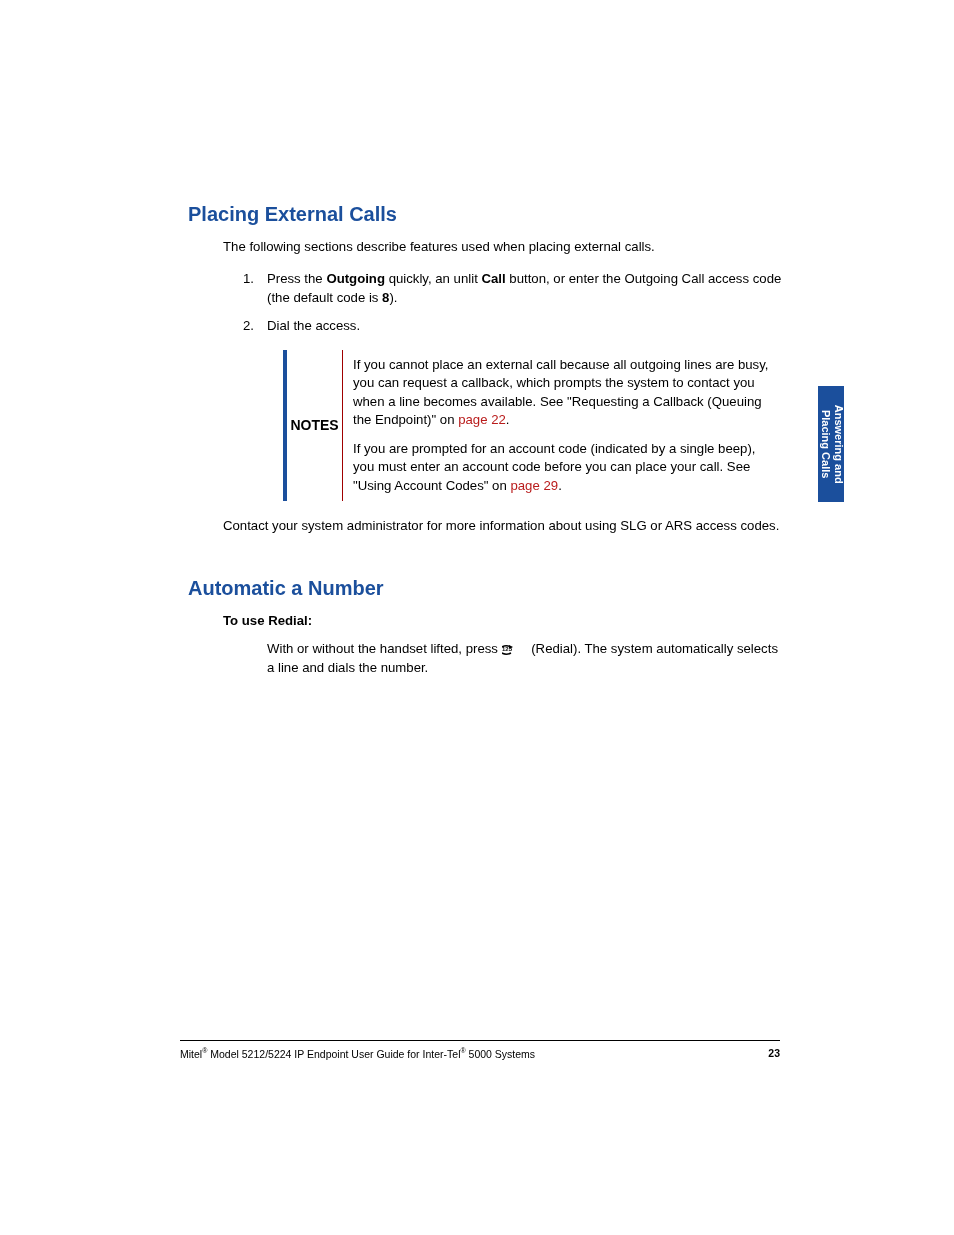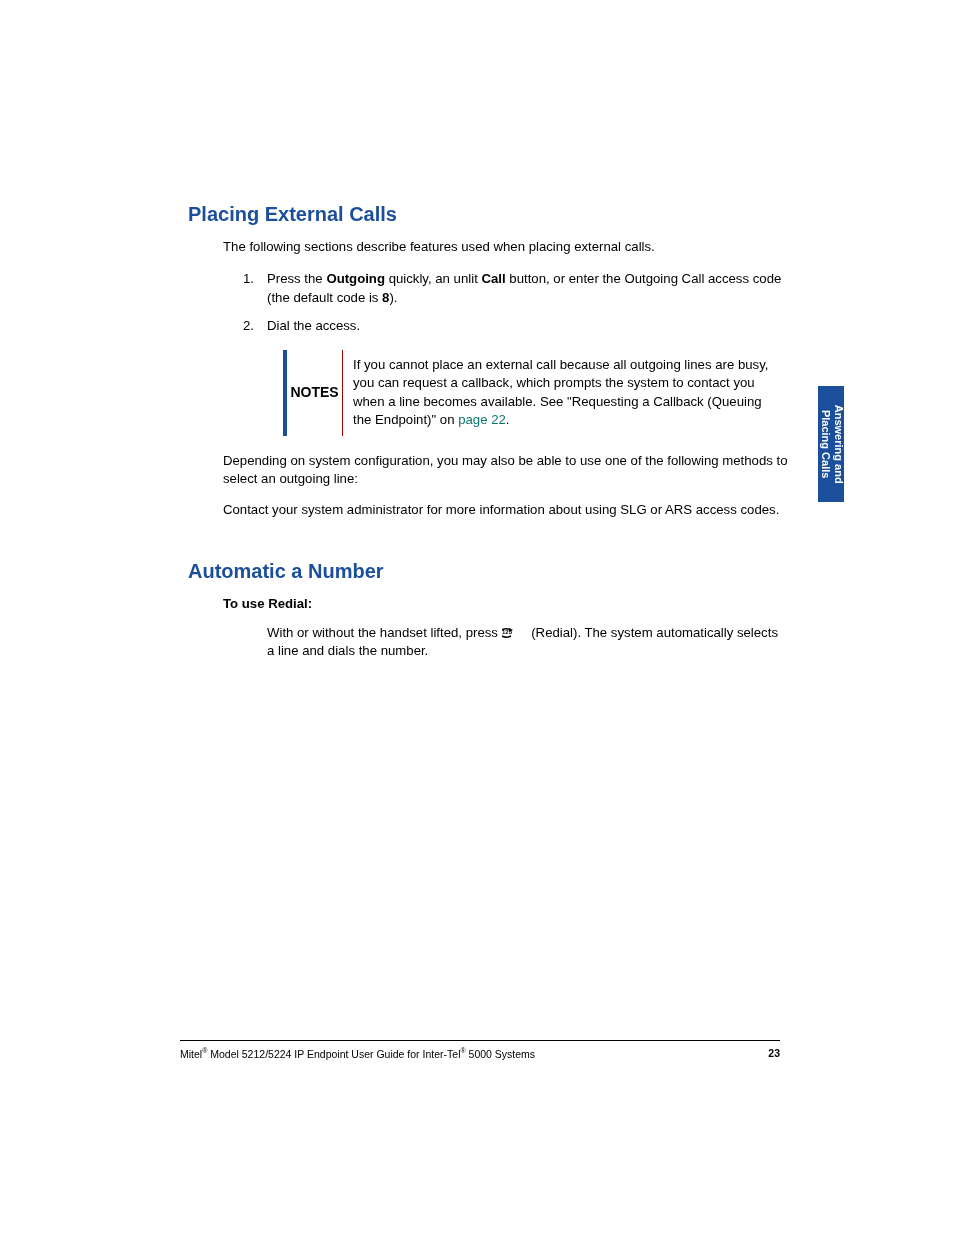--- a/index.html
+++ b/index.html
@@ -62,21 +62,21 @@
     font-size: 14px;
     padding: 4px 4px;
     border-right: 1px solid #a00000;
   }
   .notes-content {
     flex: 1;
     padding: 6px 10px 6px 10px;
   }
   .notes-content p { margin-bottom: 10px; }
   .notes-content p:last-child { margin-bottom: 0; }
-  .link { color: #0f766e; }
+  .link { color: #b91c1c; }
   .para { margin-bottom: 12px; }
   ul.bullets {
     list-style: disc;
     margin-left: 38px;
     margin-bottom: 12px;
   }
   ul.bullets li { margin-bottom: 10px; text-indent: 0; }
   .section2-gap { height: 26px; }
   .redial-step {
     margin-left: 44px;
@@ -156,24 +156,26 @@
         <span>Dial the access.</span>
       </li>
     </ol>
 
     <div class="notes-block">
       <div class="notes-label-cell">NOTES</div>
       <div class="notes-content">
         <p>
           <span>If you cannot place an external call because all outgoing lines are busy, you can request a callback, which prompts the system to contact you when a line becomes available. See "Requesting a Callback (Queuing the Endpoint)" on </span><span class="link">page 22</span><span>.</span>
         </p>
+        <p>
+          <span>If you are prompted for an account code (indicated by a single beep), you must enter an account code before you can place your call. See "Using Account Codes" on </span><span class="link">page 29</span><span>.</span>
+        </p>
       </div>
     </div>
 
-    <p class="para">Depending on system configuration, you may also be able to use one of the following methods to select an outgoing line:</p>
 
 
     <p class="para">Contact your system administrator for more information about using SLG or ARS access codes.</p>
   </div>
 
   <div class="section2-gap"></div>
 
   <h2 class="section-heading">Automatic a Number</h2>
 
   <div class="body-indent">

